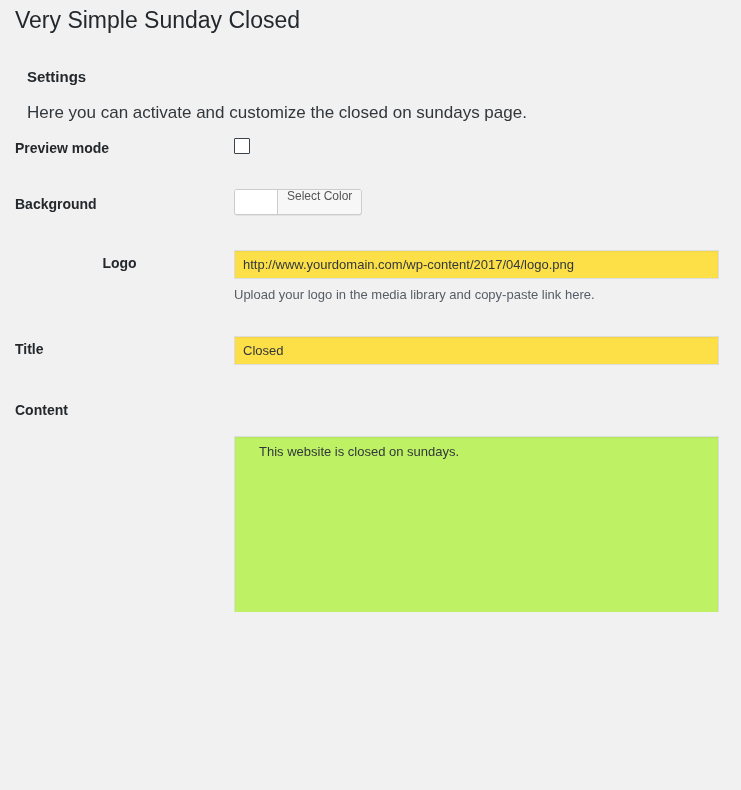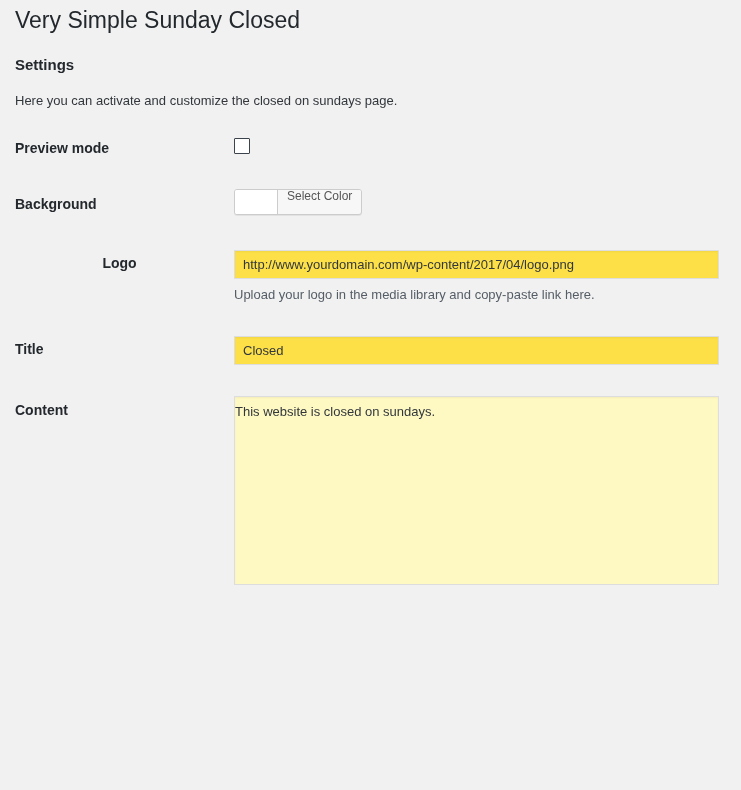--- a/index.html
+++ b/index.html
@@ -36,32 +36,32 @@
   }
 
   .section-title {
     position: absolute;
     left: 15px;
     top: 55px;
     font-size: 15px;
     font-weight: bold;
     line-height: 20px;
     color: #23282d;
-    margin: 0;
+    margin: 12px;
   }
 
   .section-desc {
     position: absolute;
     left: 15px;
     top: 92px;
-    font-size: 13px;
+    font-size: 17px;
     font-weight: 400;
     line-height: 18px;
     color: #32373c;
-    margin: 0;
+    margin: 12px;
   }
 
   
   .form-table {
     position: absolute;
     left: 0;
     top: 128px;
     width: 741px;
     border-collapse: collapse;
   }
@@ -174,32 +174,33 @@
   .field-desc {
     margin: 7px 0 0 0;
     font-size: 13px;
     line-height: 18px;
     color: #555d66;
   }
 
   .content-area {
     width: 485px;
     height: 189px;
-    padding: 6px 0;
+    padding: 6px 24px;
     font-family: "Liberation Sans", sans-serif;
     font-size: 13px;
     line-height: 1.4;
     color: #32373c;
-    background: #fef9c3;
+    background: #bef264;
     border: 1px solid #ddd;
     border-radius: 0;
     box-shadow: inset 0 1px 2px rgba(0,0,0,.05);
     resize: none;
     outline: none;
     overflow: hidden;
+    margin-top: 40px;
   }
 
   
   .submit-wrap {
     position: absolute;
     left: 15px;
     top: 736px;
   }
   .btn-primary {
     display: inline-block;

